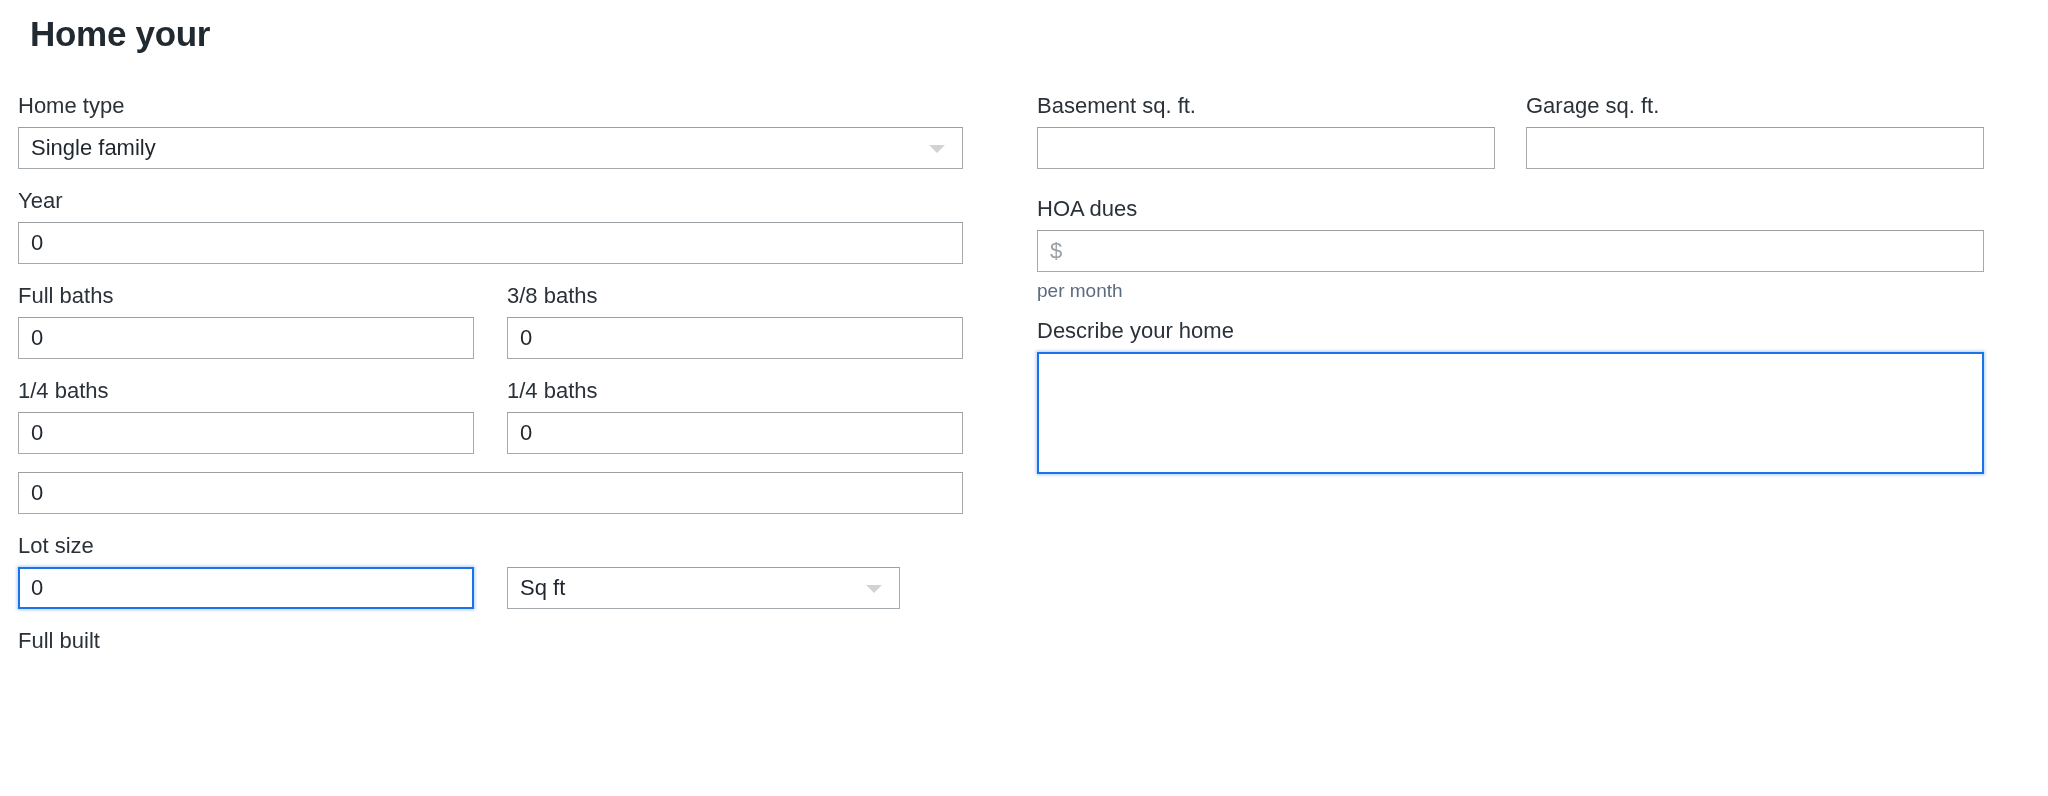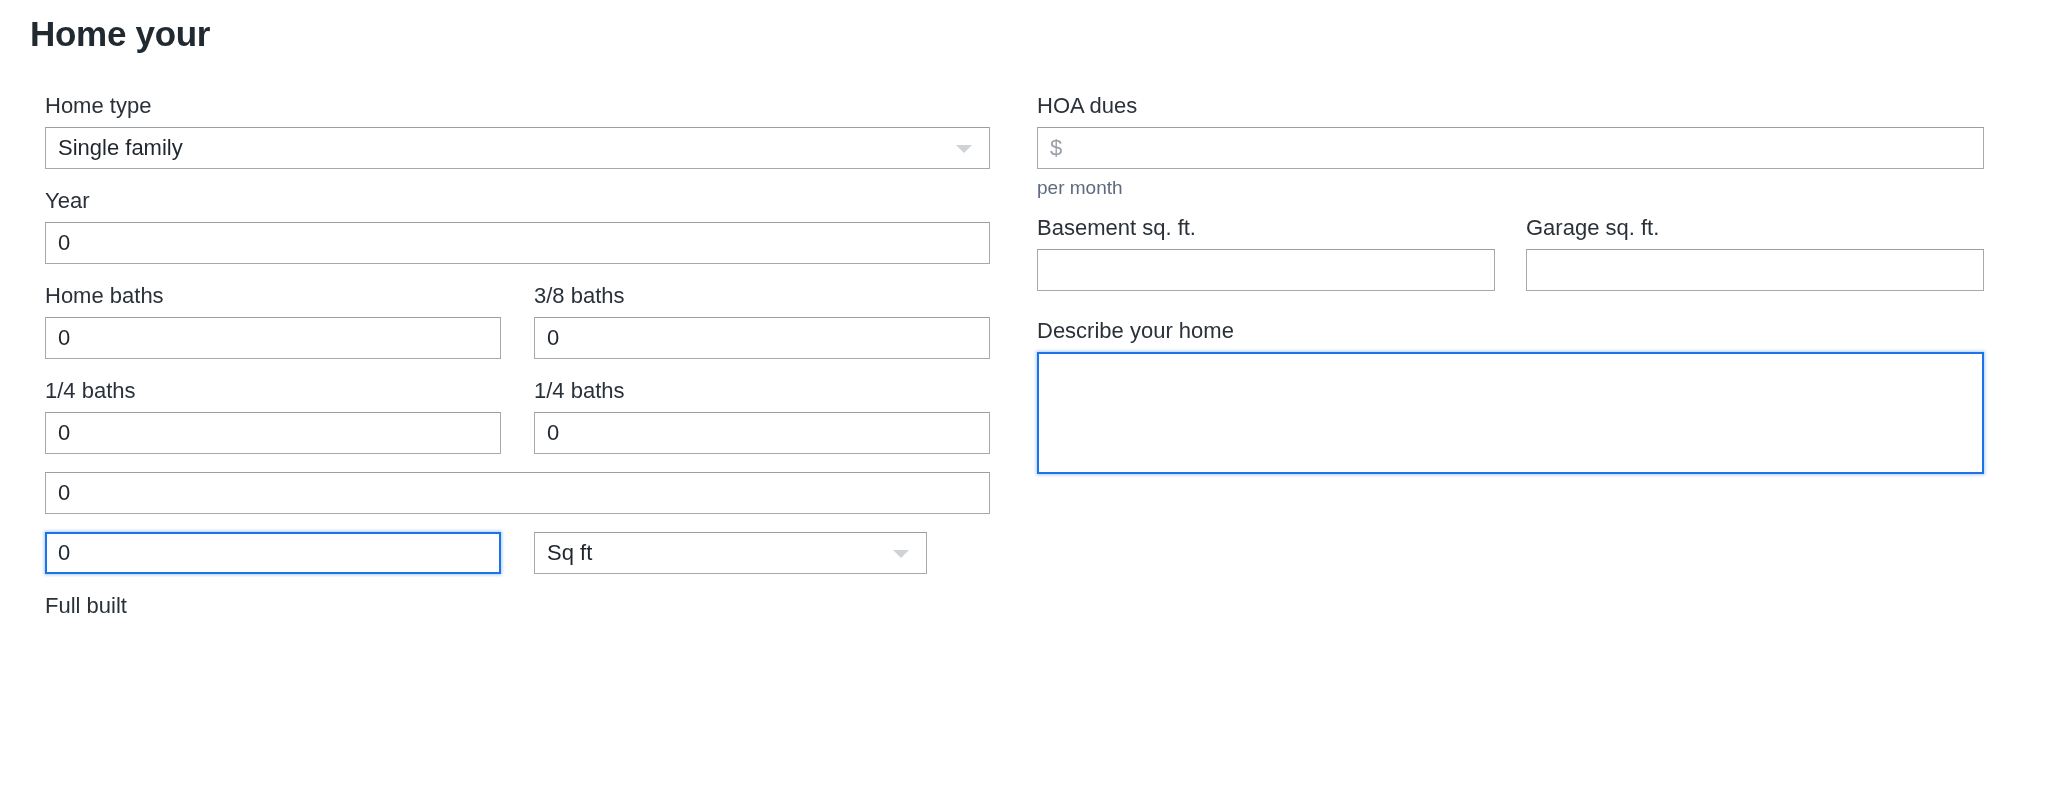--- a/index.html
+++ b/index.html
@@ -27,21 +27,21 @@
     font-size: 35px;
     font-weight: bold;
     color: #222a31;
     letter-spacing: -0.3px;
     line-height: 44px;
   }
 
   
   .col-left {
     position: absolute;
-    left: 45px;
+    left: 18px;
     top: 92px;
     width: 945px;
   }
   .col-right {
     position: absolute;
     left: 1037px;
     top: 92px;
     width: 947px;
   }
 
@@ -147,21 +147,21 @@
       </div>
     </div>
 
     <div class="field">
       <span class="field-label">Year</span>
       <input class="control" type="text" value="0" style="">
     </div>
 
     <div class="field row2">
       <div class="half">
-        <span class="field-label">Home baths</span>
+        <span class="field-label">Full baths</span>
         <input class="control" type="text" value="0" style="">
       </div>
       <div class="spacer"></div>
       <div class="half">
         <span class="field-label">3/8 baths</span>
         <input class="control" type="text" value="0" style="">
       </div>
     </div>
 
     <div class="field row2">
@@ -175,57 +175,58 @@
         <input class="control" type="text" value="0" style="">
       </div>
     </div>
 
     <div class="field">
       <input class="control" type="text" value="0" style="">
     </div>
 
     <div class="field row-lot">
       <div class="lot-input">
+        <span class="field-label">Lot size</span>
         <input class="control focused" type="text" value="0" style="">
       </div>
       <div class="lot-spacer"></div>
       <div class="lot-unit">
         <div class="select-wrap">
           <input class="control" type="text" readonly="" value="Sq ft" style="">
           <span class="caret-icon"></span>
         </div>
       </div>
     </div>
 
     <div class="field">
       <span class="field-label">Full built</span>
     </div>
 
   </div>
 
   <div class="col-right">
 
+    <div class="field gap-lg row2-right">
+      <div class="half">
+        <span class="field-label">Basement sq. ft.</span>
+        <input class="control" type="text" value="" style="">
+      </div>
+      <div class="spacer"></div>
+      <div class="half">
+        <span class="field-label">Garage sq. ft.</span>
+        <input class="control" type="text" value="" style="">
+      </div>
+    </div>
+
     <div class="field tight">
       <span class="field-label">HOA dues</span>
       <input class="control" type="text" placeholder="$" style="">
       <span class="help-text">per month</span>
     </div>
 
-    <div class="field gap-lg row2-right">
-      <div class="half">
-        <span class="field-label">Basement sq. ft.</span>
-        <input class="control" type="text" value="" style="">
-      </div>
-      <div class="spacer"></div>
-      <div class="half">
-        <span class="field-label">Garage sq. ft.</span>
-        <input class="control" type="text" value="" style="">
-      </div>
-    </div>
-
     <div class="field">
       <span class="field-label">Describe your home</span>
       <textarea class="control focused" style=""></textarea>
     </div>
 
   </div>
 
 </div>
 
 </body></html>

